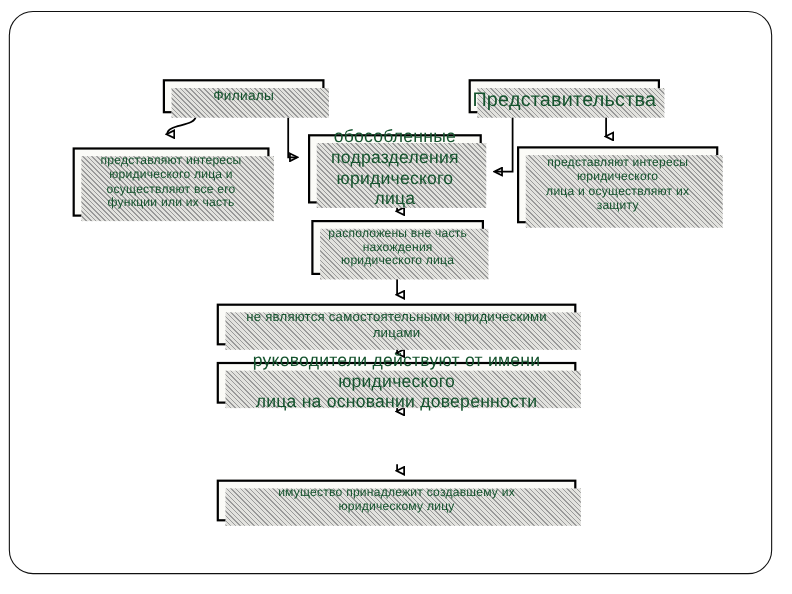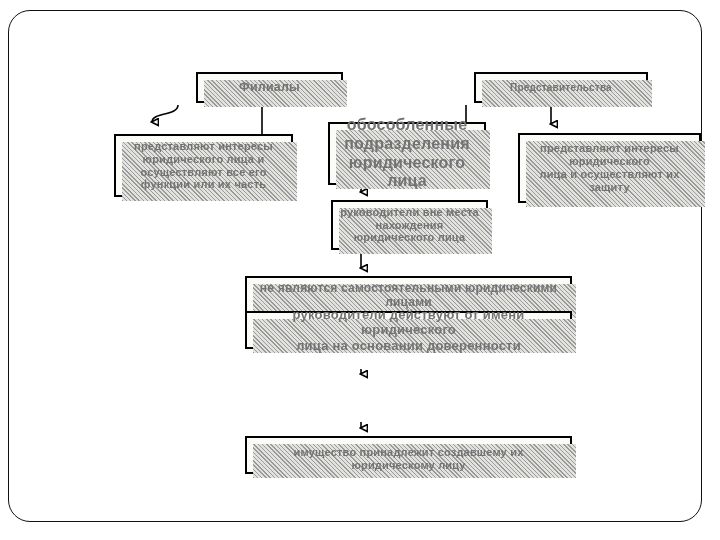--- a/index.html
+++ b/index.html
@@ -30,30 +30,29 @@
     border-radius: 22px;
     box-sizing: border-box;
     background: transparent;
   }
   
   .node {
     position: absolute;
     box-sizing: border-box;
     background: #fbfbf7;
     border: 2.2px solid #000000;
-    color: #737373;
-    font-weight: bold;
+    color: #14532d;
+    font-weight: normal;
     display: flex;
     align-items: center;
     justify-content: center;
     text-align: center;
     letter-spacing: 0.2px;
     line-height: 1.18;
     z-index: 5;
-    margin-left: 48px;
   }
   
   .node::after {
     content: "";
     position: absolute;
     left: 6px;
     top: 6px;
     width: 100%;
     height: 100%;
     background-image:
@@ -64,32 +63,32 @@
   }
   .node .txt {
     position: relative;
     z-index: 2;
     padding: 0 6px;
     white-space: pre-line;
   }
 
   
   #node-branches      { left:148px; top:72px;  width:147px; height:31px; font-size:12.5px; }
-  #node-representations{ left:426px; top:72px;  width:174px; height:31px; font-size:10px; }
+  #node-representations{ left:426px; top:72px;  width:174px; height:31px; font-size:18px;align-items:flex-end; }
 
   #node-branch-functions { left:66px;  top:134px; width:179px; height:63px; font-size:11px; }
   #node-separate-units   { left:280px; top:122px; width:158px; height:63px; font-size:16px; }
   #node-rep-protection   { left:470px; top:133px; width:183px; height:70px; font-size:11px; }
 
   #node-located-outside  { left:283px; top:200px; width:157px; height:50px; font-size:11px; }
 
   #node-not-legal-entity { left:197px; top:276px; width:327px; height:38px; font-size:12px; }
-  #node-heads-act        { left:197px; top:311px; width:327px; height:38px; font-size:13px; }
+  #node-heads-act        { left:197px; top:329px; width:327px; height:38px; font-size:16px; }
   #node-regulations      { left:197px; top:382px; width:327px; height:38px; font-size:11px; }
-  #node-property         { left:197px; top:436px; width:327px; height:38px; font-size:11px;align-items:flex-end; }
+  #node-property         { left:197px; top:436px; width:327px; height:38px; font-size:11px; }
 
   
   #links {
     position: absolute;
     left: 0;
     top: 0;
     width: 720px;
     height: 540px;
     z-index: 3;
     pointer-events: none;
@@ -161,21 +160,21 @@
   </div>
 
   <div class="node" id="node-rep-protection">
     <span class="txt">представляют интересы
 юридического
 лица и осуществляют их
 защиту</span>
   </div>
 
   <div class="node" id="node-located-outside">
-    <span class="txt">руководители вне места
+    <span class="txt">расположены вне часть
 нахождения
 юридического лица</span>
   </div>
 
   <div class="node" id="node-not-legal-entity">
     <span class="txt">не являются самостоятельными юридическими
 лицами</span>
   </div>
 
   <div class="node" id="node-heads-act">

